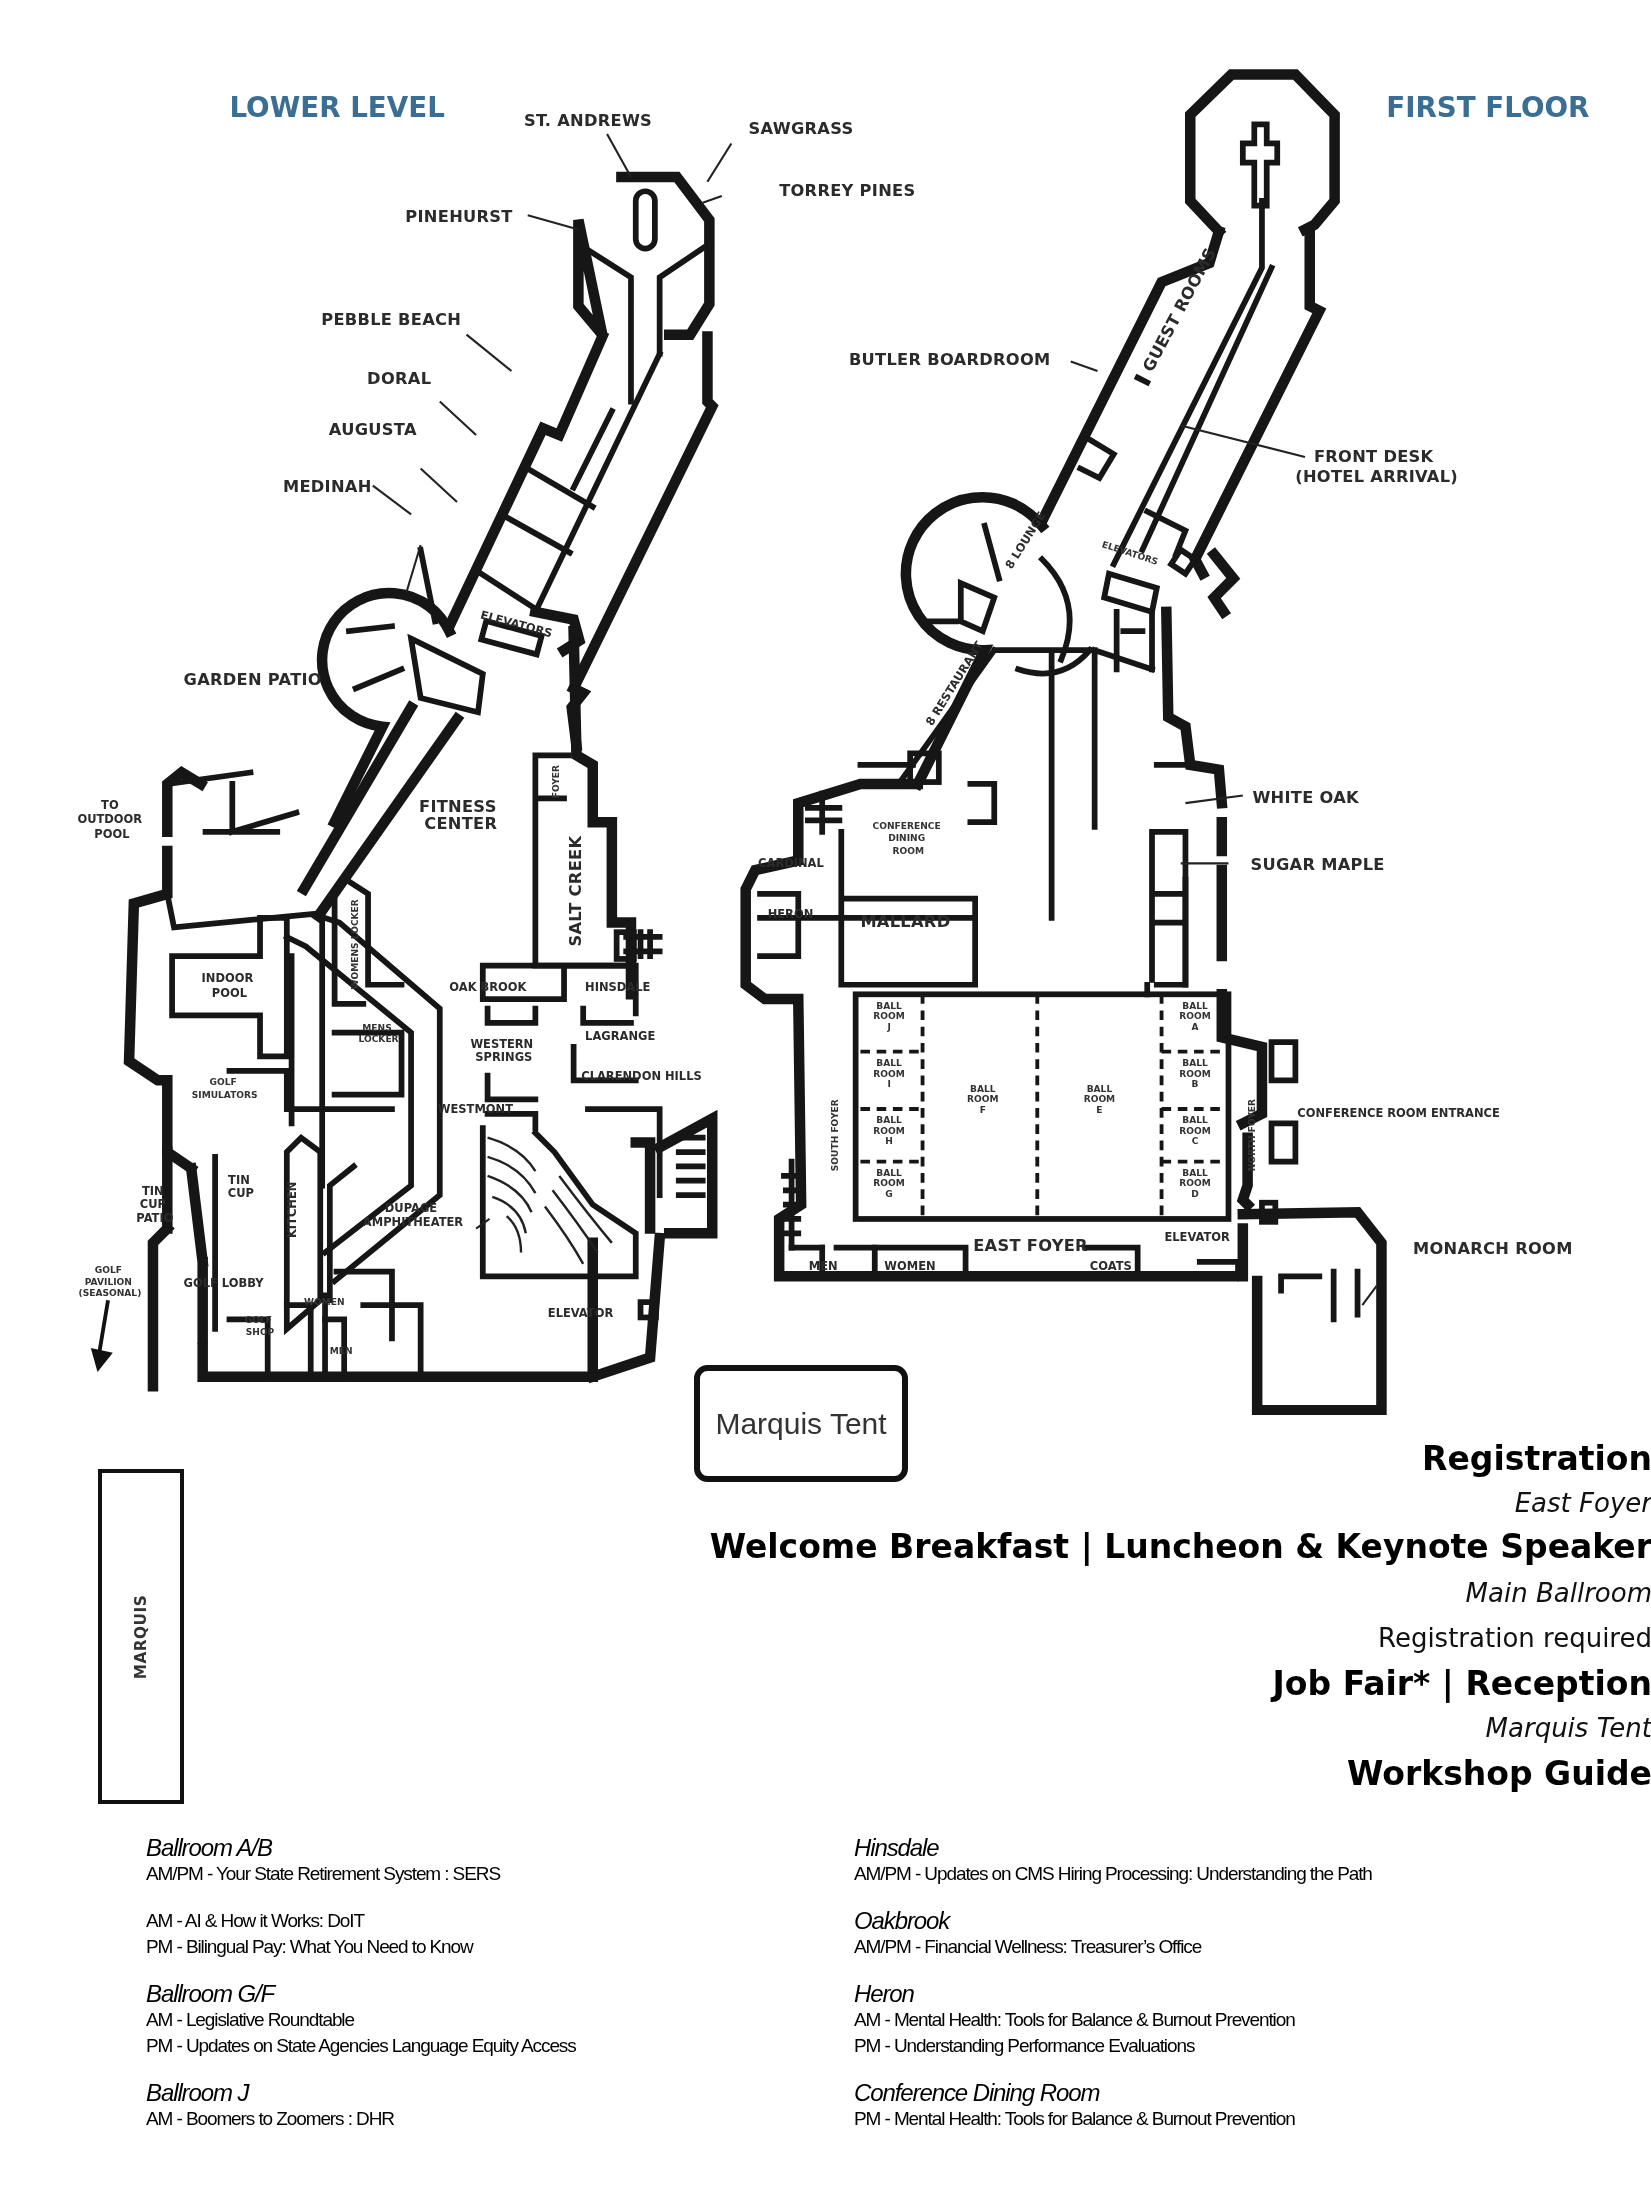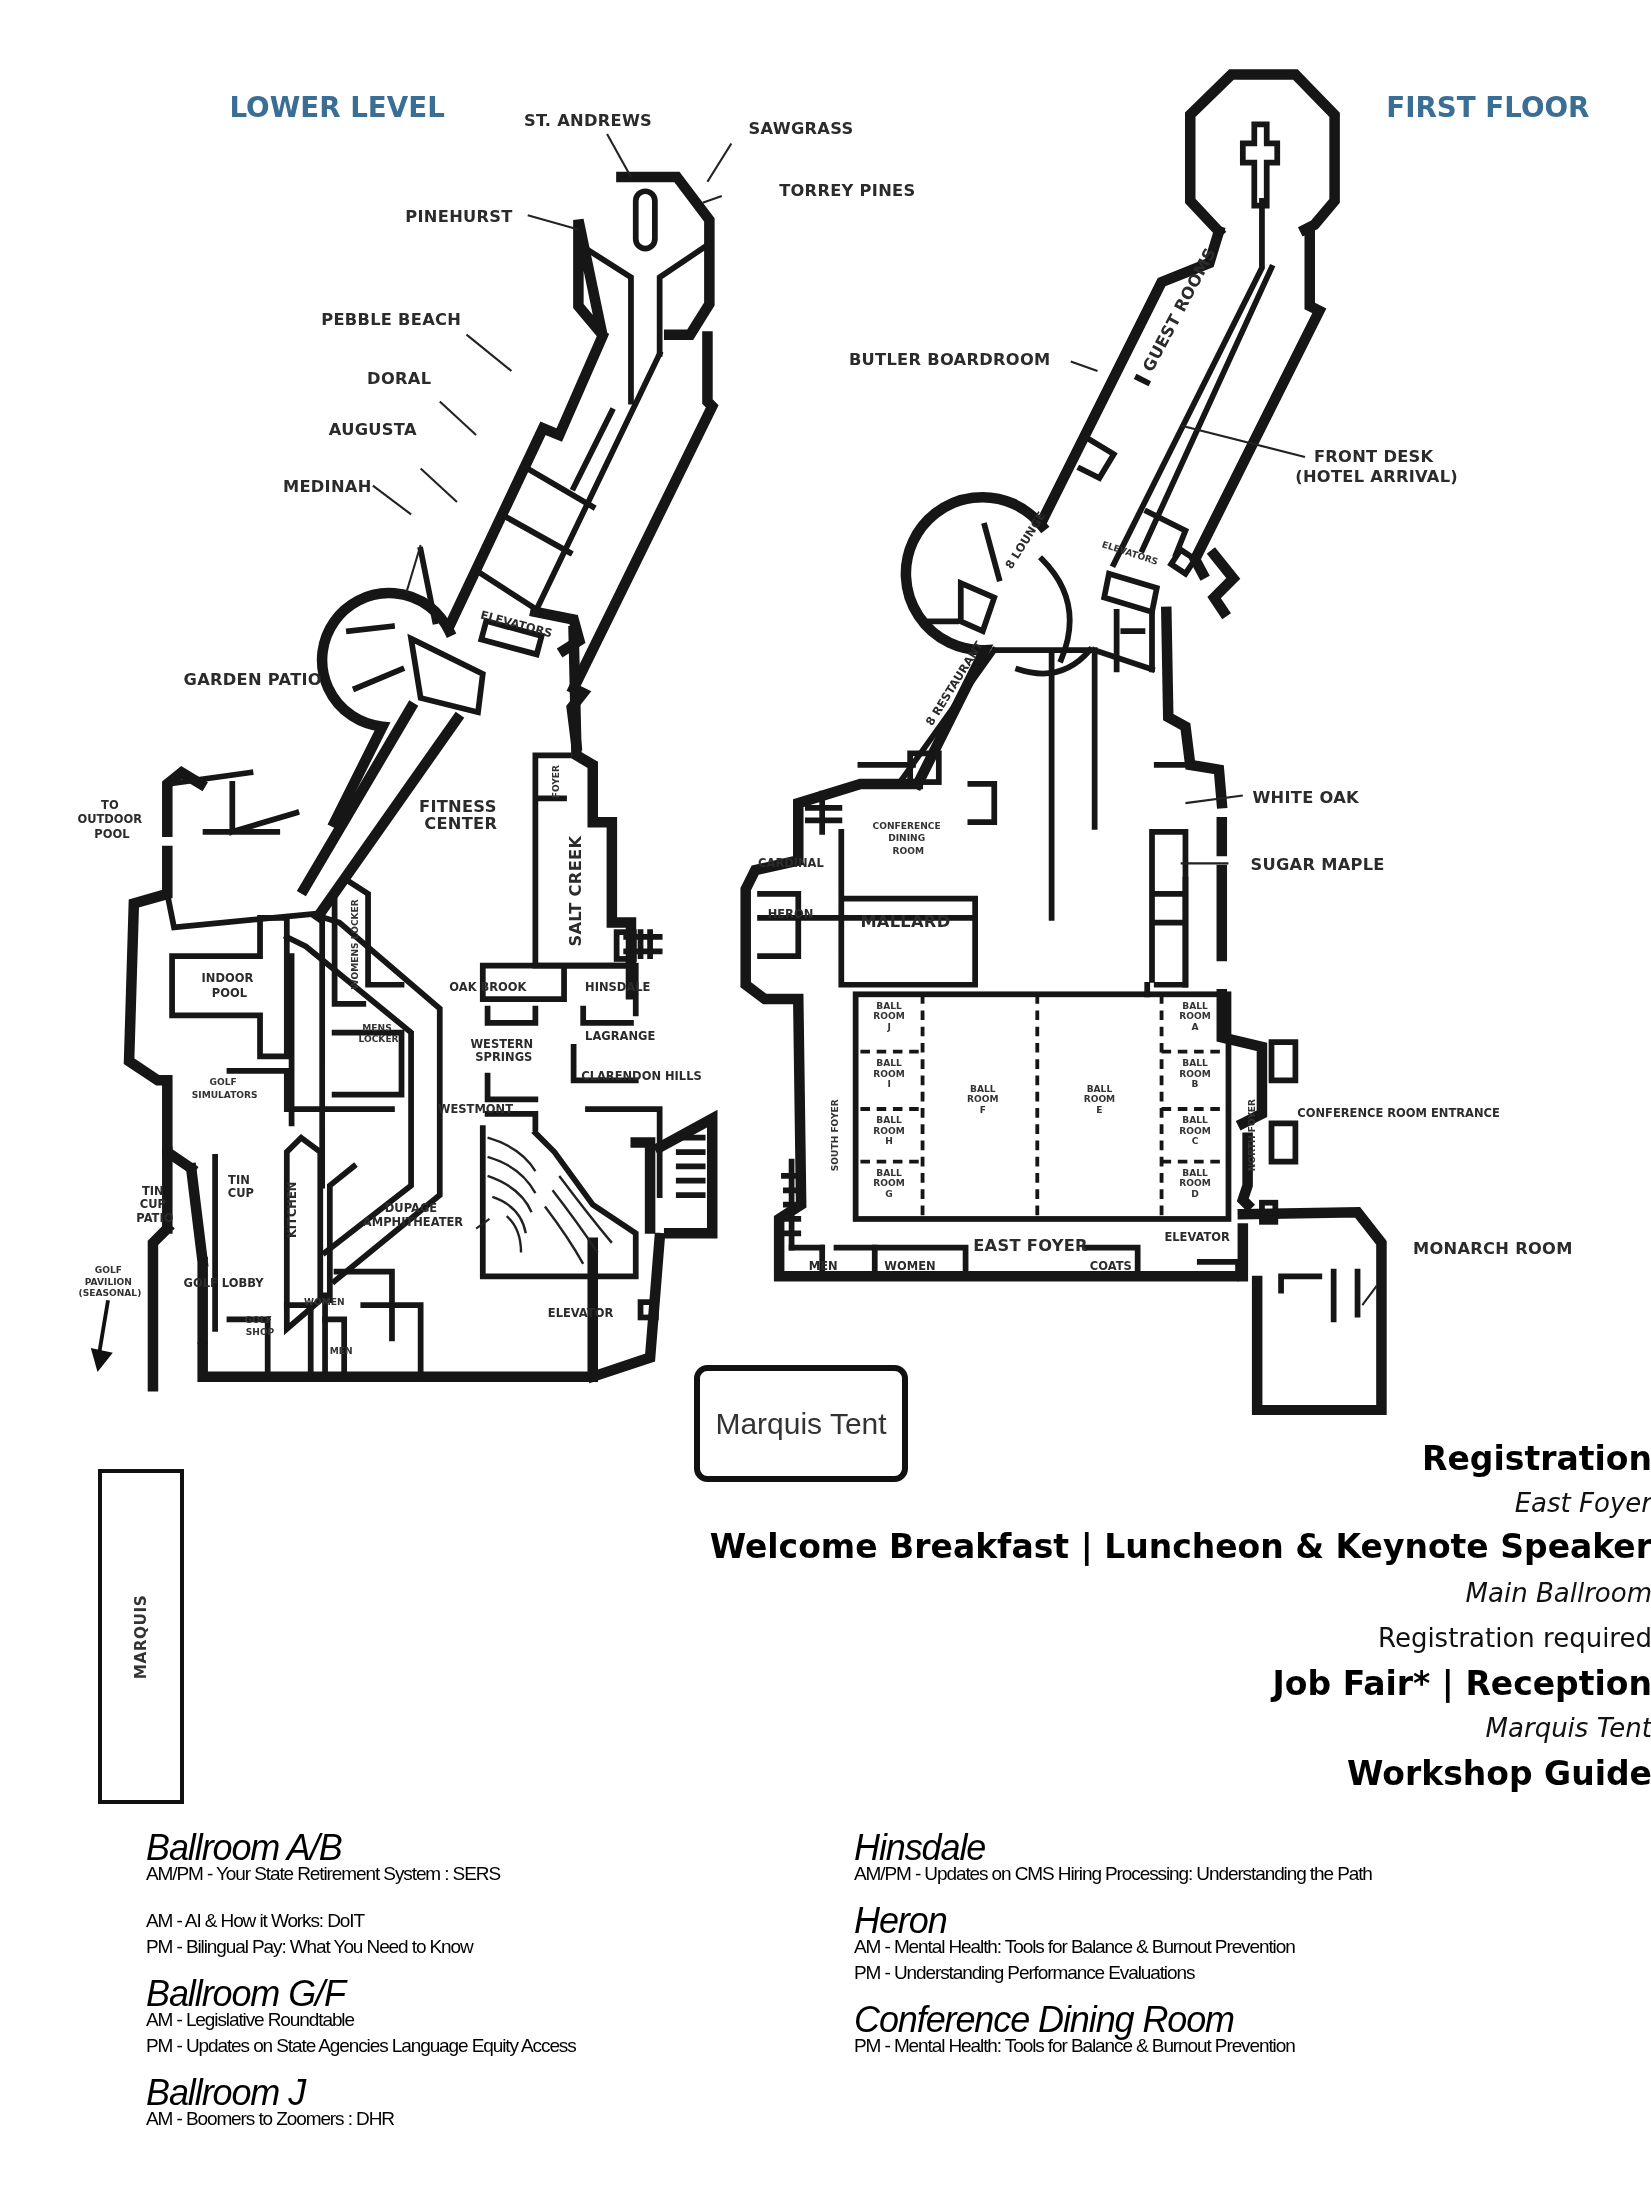--- a/index.html
+++ b/index.html
@@ -17,21 +17,21 @@
   .marquis-box { position:absolute; left:98px; top:1469px; width:86px; height:335px; border:4.8px solid #111; box-sizing:border-box; display:flex; align-items:center; justify-content:center; }
   .marquis-box span { transform:rotate(-90deg); font-family:"DejaVu Sans", sans-serif; font-weight:bold; font-size:15.3px; color:#333; white-space:nowrap; letter-spacing:0.5px; }
   .events { position:absolute; left:0; width:1652px; top:1440px; text-align:right; }
   .ev-title { font-family:"DejaVu Sans", sans-serif; font-weight:bold; font-size:33px; line-height:38px; color:#000; }
   .ev-loc { font-family:"DejaVu Sans", sans-serif; font-style:italic; font-size:26px; line-height:31px; color:#111; }
   .ev-note { font-family:"DejaVu Sans", sans-serif; font-size:26px; line-height:27px; color:#111;margin-top:16px; }
   .guide { position:absolute; top:1835px; font-family:"Liberation Sans", sans-serif; color:#000; letter-spacing:-1.1px; }
   .guide.left { left:146px; }
   .guide.right { left:854px; }
   .g-item { margin-bottom:21px; }
-  .g-room { font-style:italic; font-size:36px; line-height:26px; }
+  .g-room { font-style:italic; font-size:24px; line-height:26px; }
   .g-sess { font-size:19px; line-height:26px; white-space:nowrap; }
 </style>
 </head>
 <body>
 
 <svg id="plan" viewBox="0 0 1728 1480" xmlns="http://www.w3.org/2000/svg">
 
   <g>
     <text class="floor-title" x="240" y="122" fill="#3a6e94">LOWER LEVEL</text>
 
@@ -328,20 +328,24 @@
     <div class="g-sess">AM - Boomers to Zoomers : DHR</div>
   </div>
 </div>
 
 <div class="guide right">
   <div class="g-item">
     <div class="g-room">Hinsdale</div>
     <div class="g-sess">AM/PM - Updates on CMS Hiring Processing: Understanding the Path</div>
   </div>
   <div class="g-item">
+    <div class="g-room">Oakbrook</div>
+    <div class="g-sess">AM/PM - Financial Wellness: Treasurer’s Office</div>
+  </div>
+  <div class="g-item">
     <div class="g-room">Heron</div>
     <div class="g-sess">AM - Mental Health: Tools for Balance &amp; Burnout Prevention</div>
     <div class="g-sess">PM - Understanding Performance Evaluations</div>
   </div>
   <div class="g-item">
     <div class="g-room">Conference Dining Room</div>
     <div class="g-sess">PM - Mental Health: Tools for Balance &amp; Burnout Prevention</div>
   </div>
 </div>
 

